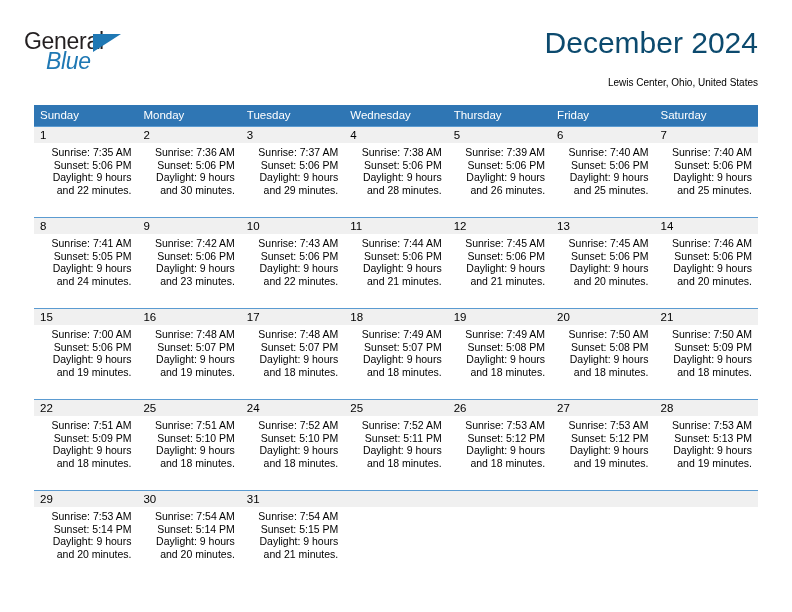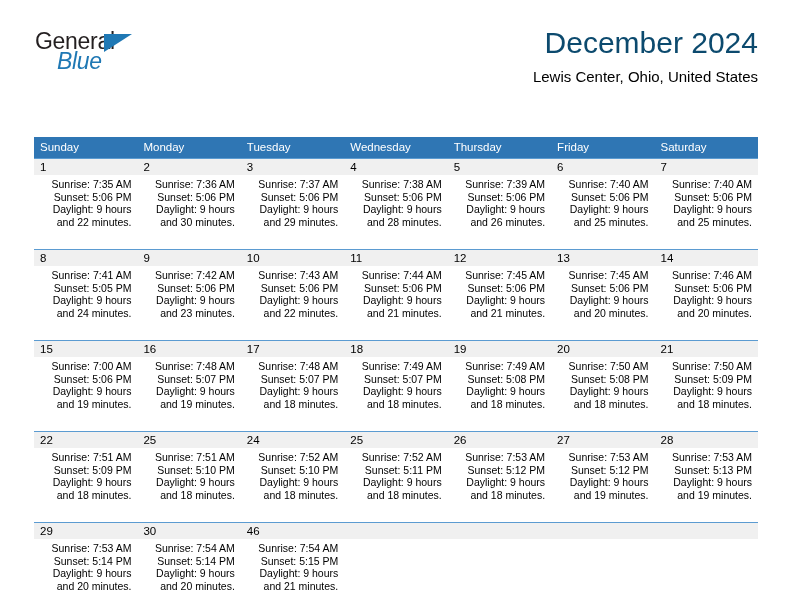--- a/index.html
+++ b/index.html
@@ -17,21 +17,21 @@
   }
 
   
   .page-header {
     position: relative;
     height: 74px;
     padding: 0;
   }
   .brand {
     position: absolute;
-    left: 35px;
+    left: 24px;
     top: 30px;
     width: 130px;
     height: 50px;
     line-height: 1;
     user-select: none;
     text-align: right;
   }
   .brand-row1 {
     position: absolute;
     left: 0;
@@ -66,38 +66,37 @@
     top: 26px;
     text-align: right;
   }
   .cal-title {
     font-size: 30px;
     color: #0c4a6e;
     line-height: 1.1;
     white-space: nowrap;
   }
   .cal-subtitle {
-    font-size: 15px;
+    font-size: 10px;
     color: #000;
-    margin-top: 9px;
+    margin-top: 18px;
     white-space: nowrap;
   }
 
   
   .cal-wrap {
     position: absolute;
     left: 34px;
     top: 105px;
     width: 724px;
   }
   table.calendar {
     border-collapse: collapse;
     width: 724px;
     table-layout: fixed;
-    margin-top: 32px;
   }
   table.calendar th {
     background: #2f76b4;
     color: #ffffff;
     font-weight: normal;
     font-size: 11.5px;
     text-align: left;
     padding: 4px 0 5px 6px;
     border: none;
     height: 10px;
@@ -507,21 +506,21 @@
           <div class="details">
             <div>Sunrise: 7:54 AM</div>
             <div>Sunset: 5:14 PM</div>
             <div>Daylight: 9 hours</div>
             <div>and 20 minutes.</div>
           </div>
         </div>
           </td>
         <td>
             <div class="daycell">
-          <div class="daynum-band">46</div>
+          <div class="daynum-band">31</div>
           <div class="details">
             <div>Sunrise: 7:54 AM</div>
             <div>Sunset: 5:15 PM</div>
             <div>Daylight: 9 hours</div>
             <div>and 21 minutes.</div>
           </div>
         </div>
           </td>
         <td>
             <div class="daycell empty">

